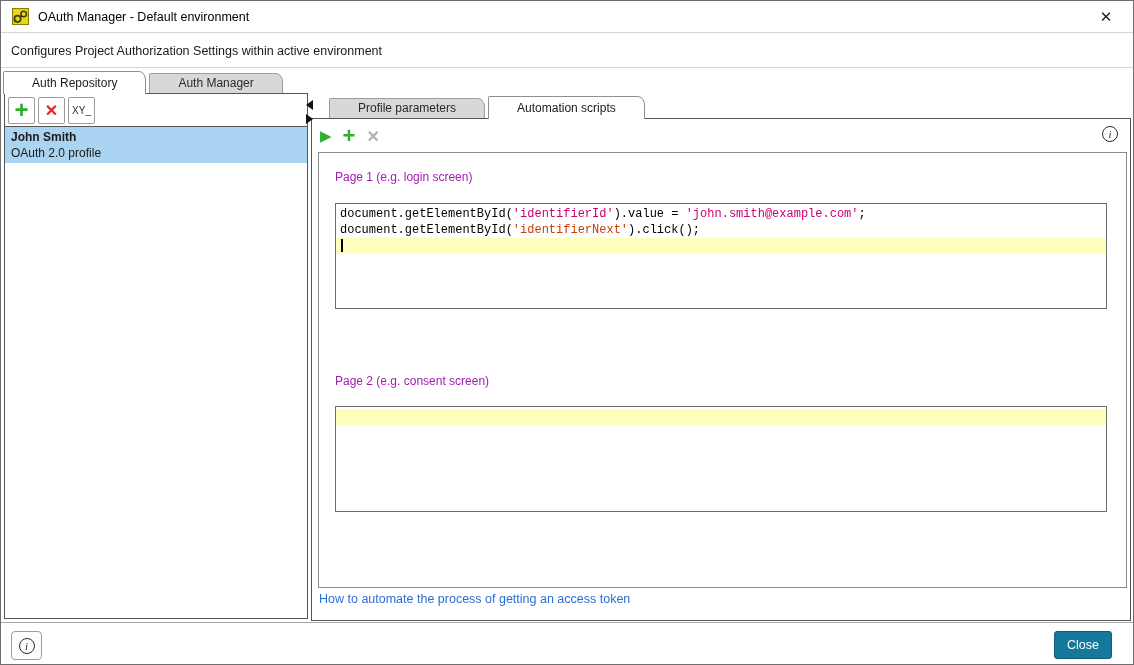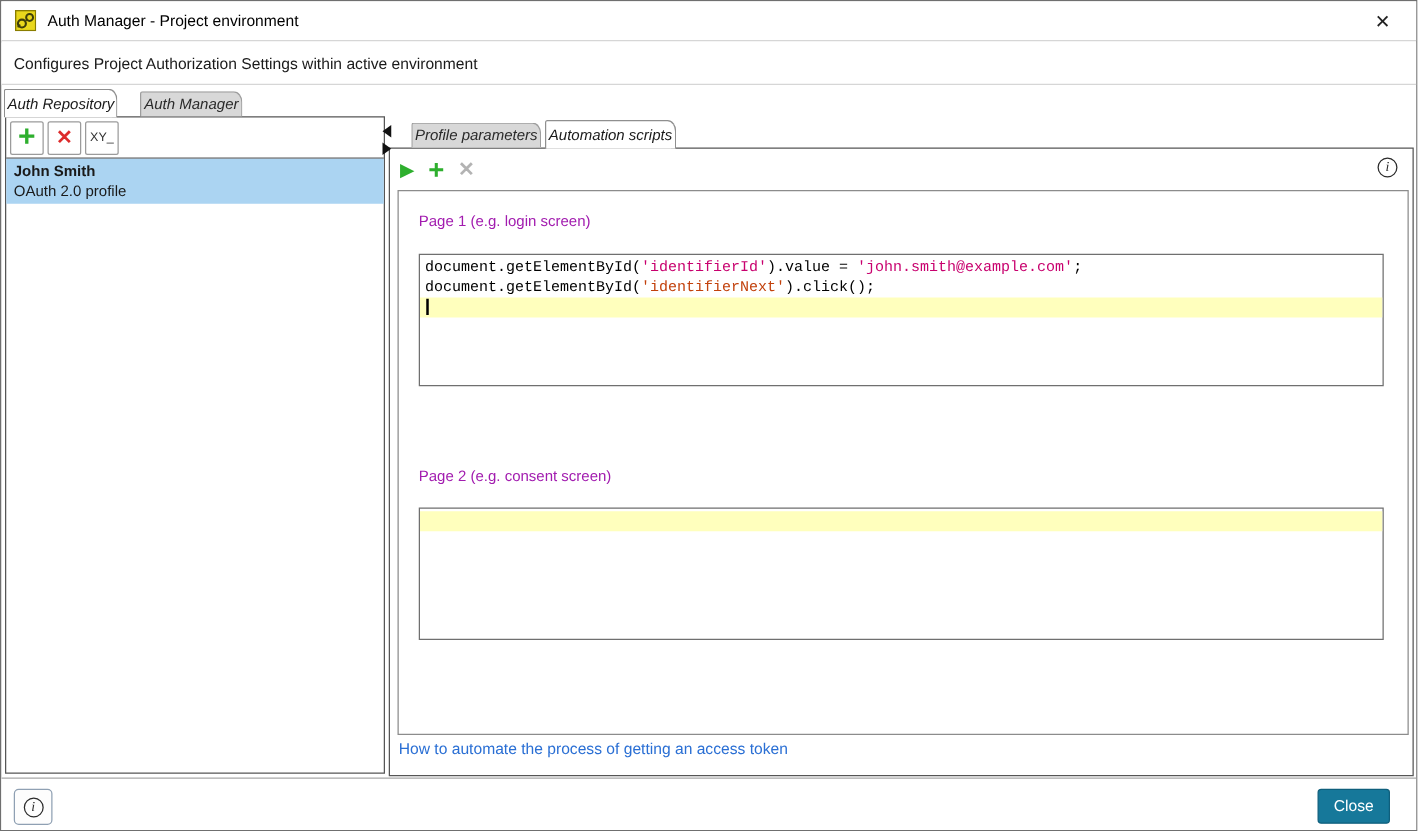--- a/index.html
+++ b/index.html
@@ -28,28 +28,27 @@
   .subtitlebar {
     position:absolute; left:0; top:33px; width:100%; height:34px;
     display:flex; align-items:center; padding-left:10px;
     border-bottom:1px solid #d6d6d6; background:#fff;
     font-size:12.5px;
   }
 
   
   .tabs { position:absolute; display:flex; align-items:flex-end; z-index:3; }
   .tab {
-    padding:0 2px; font-size:12px; white-space:nowrap;
+    padding:0 28px; font-size:12px; white-space:nowrap;
     border:1px solid #8f8f8f; border-bottom:none;
     border-top-left-radius:2px; border-top-right-radius:7px 9px;
     cursor:default;
-    font-style:italic;
   }
   .tab.active { background:#fff; height:23px; line-height:22px; z-index:4; }
-  .tab.inactive { background:#d8d8d8; border-color:#9d9d9d; height:20px; line-height:19px; margin-bottom:1px; margin-left:18px; color:#2a2a2a; }
+  .tab.inactive { background:#d8d8d8; border-color:#9d9d9d; height:20px; line-height:19px; margin-bottom:1px; margin-left:3px; color:#2a2a2a; }
   .main-tabs { left:2px; top:70px; height:23px; }
   .profile-tabs { left:313px; top:95px; height:23px; }
   .profile-tabs .tab.inactive { margin-left:15px; margin-right:3px; }
 
   
   .left-panel {
     position:absolute; left:3px; top:92px; width:304px; height:526px;
     border:1px solid #565656; background:#fff;
   }
   .left-toolbar {
@@ -141,21 +140,21 @@
 
 <div class="dialog">
 
   <div class="titlebar">
     <svg class="app-icon" viewBox="0 0 16 16">
       <rect x="0.5" y="0.5" width="15" height="15" fill="#e9d71c" stroke="#8a7d00"></rect>
       <circle cx="5.2" cy="10.2" r="3" fill="none" stroke="#3f3f0a" stroke-width="1.6"></circle>
       <circle cx="11" cy="5.6" r="2.6" fill="none" stroke="#3f3f0a" stroke-width="1.5"></circle>
       <path d="M2 13 L4 11 M8 8 L9.5 7" stroke="#3f3f0a" stroke-width="1.2" fill="none"></path>
     </svg>
-    <span class="title-text">Auth Manager - Project environment</span>
+    <span class="title-text">OAuth Manager - Default environment</span>
     <span class="win-close">✕</span>
   </div>
 
   <div class="subtitlebar">Configures Project Authorization Settings within active environment</div>
 
   <div class="tabs main-tabs">
     <div class="tab active">Auth Repository</div>
     <div class="tab inactive">Auth Manager</div>
   </div>
 

